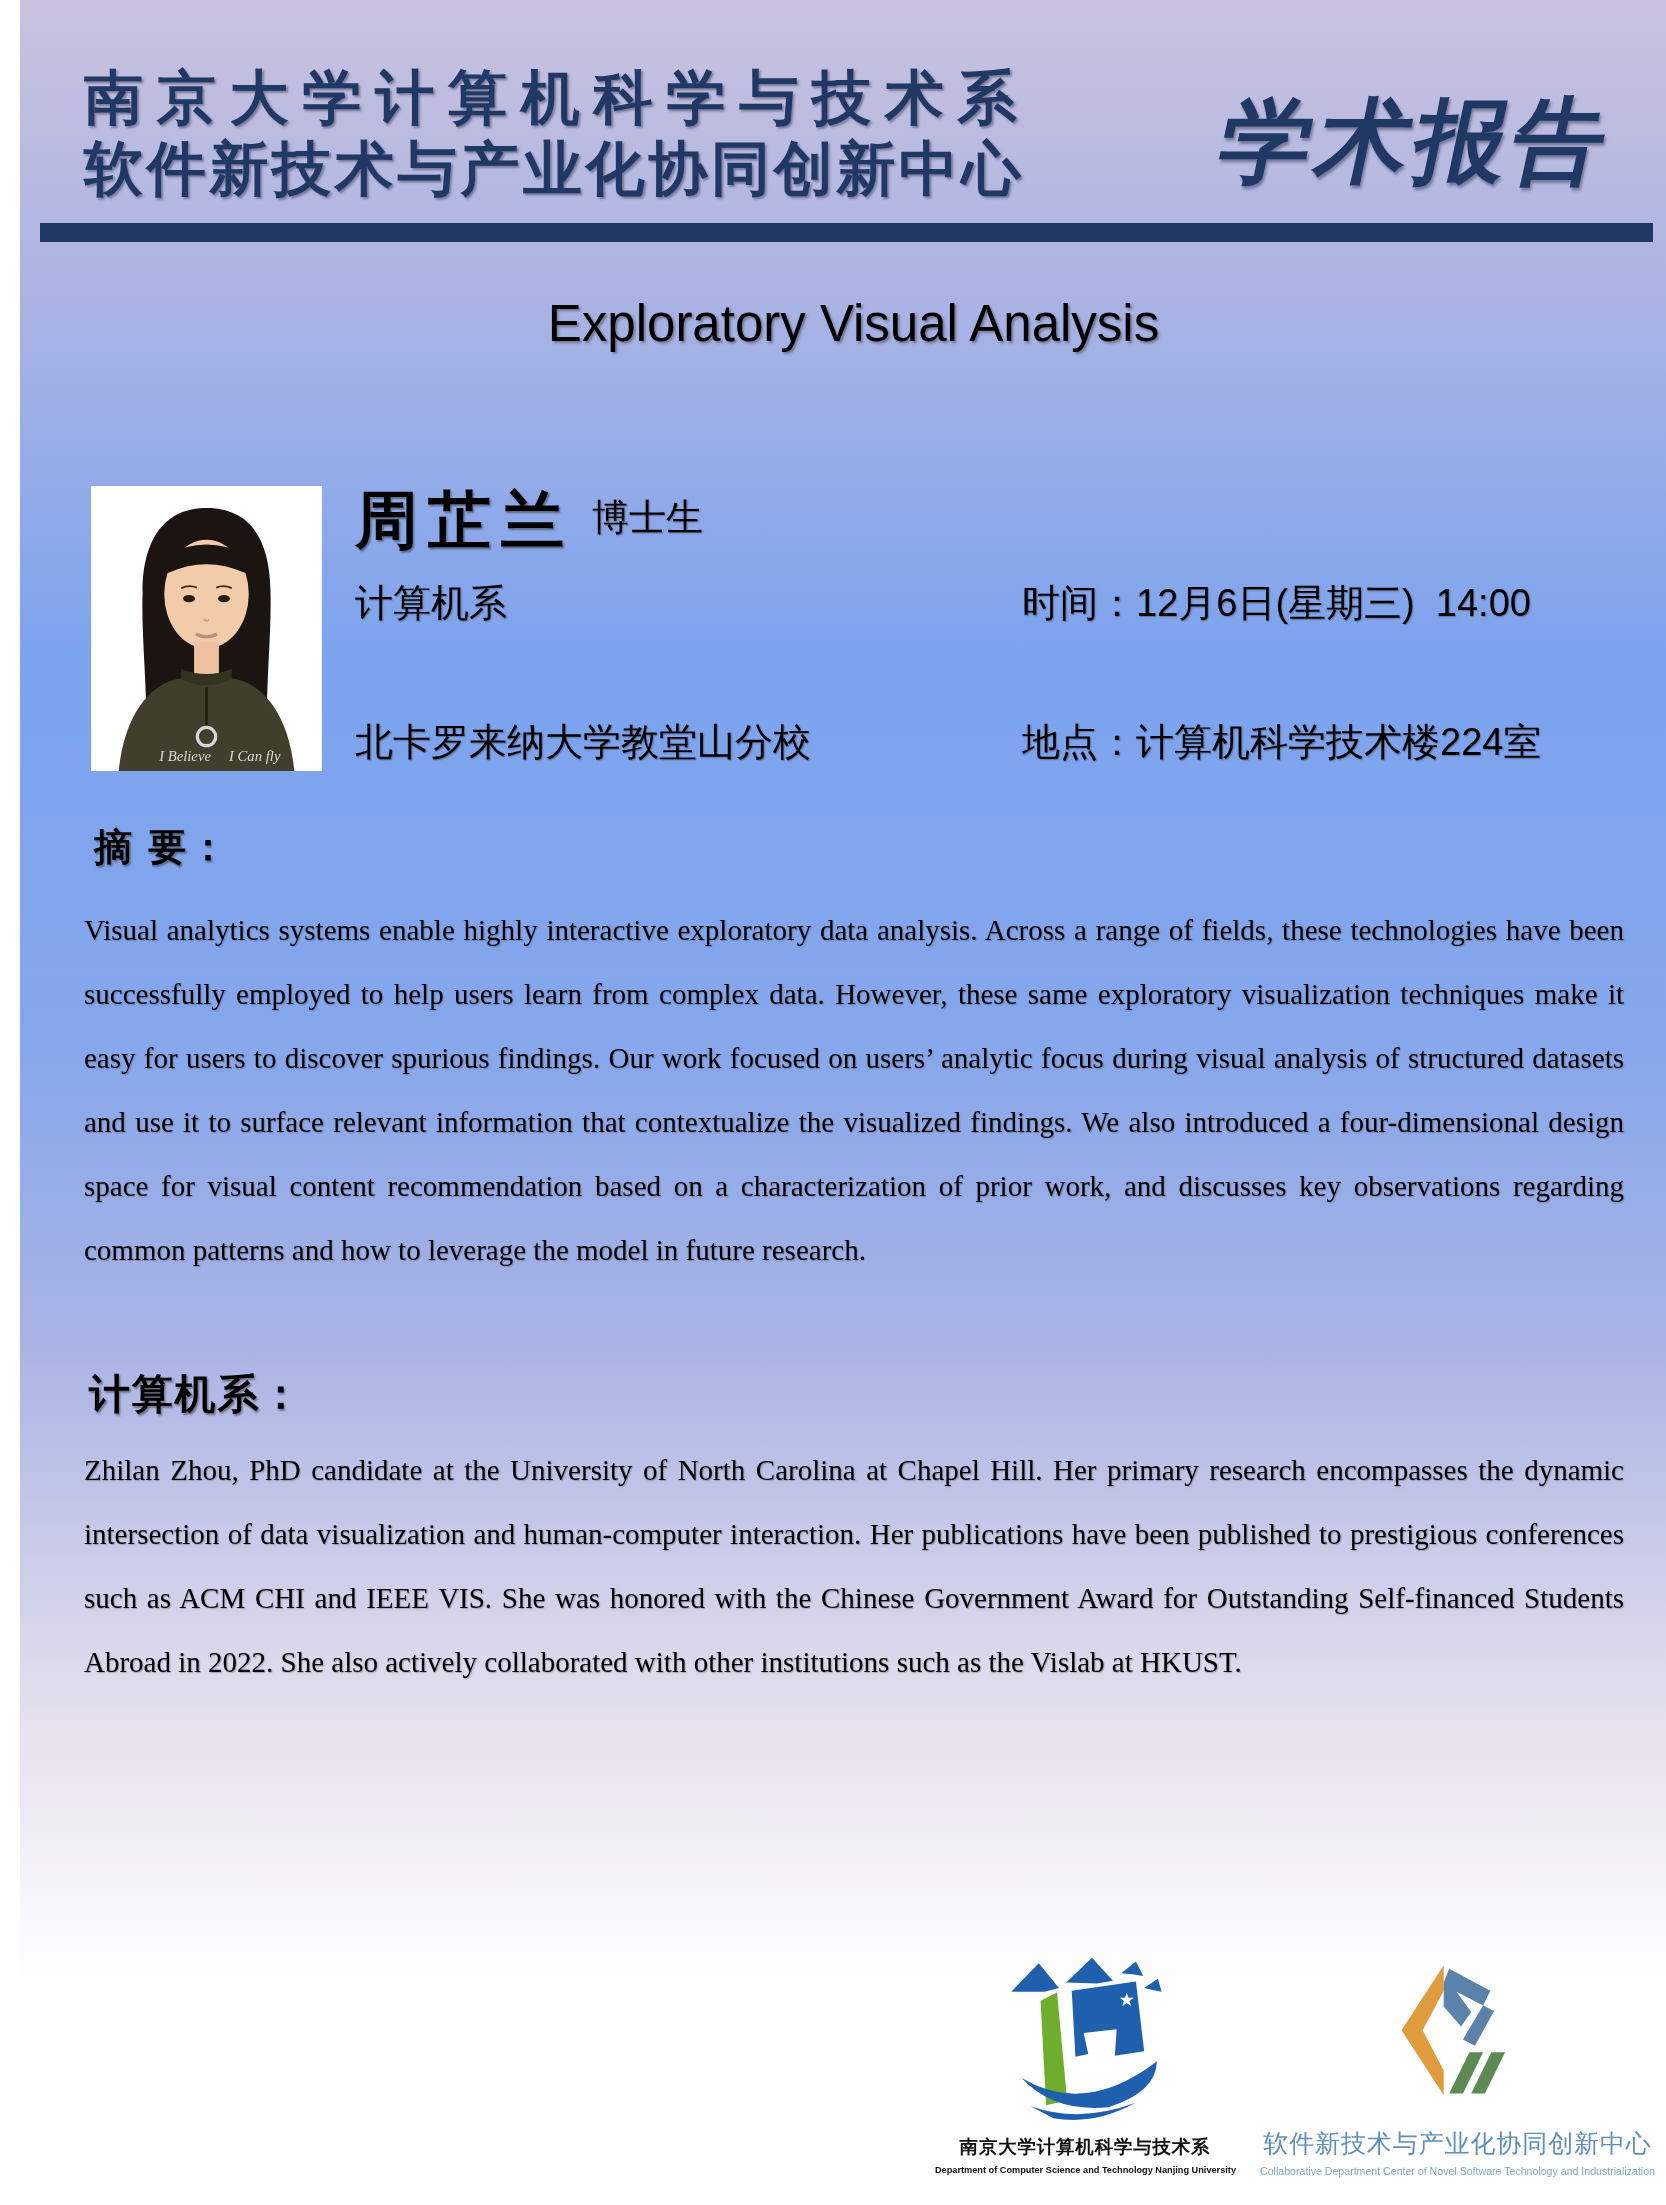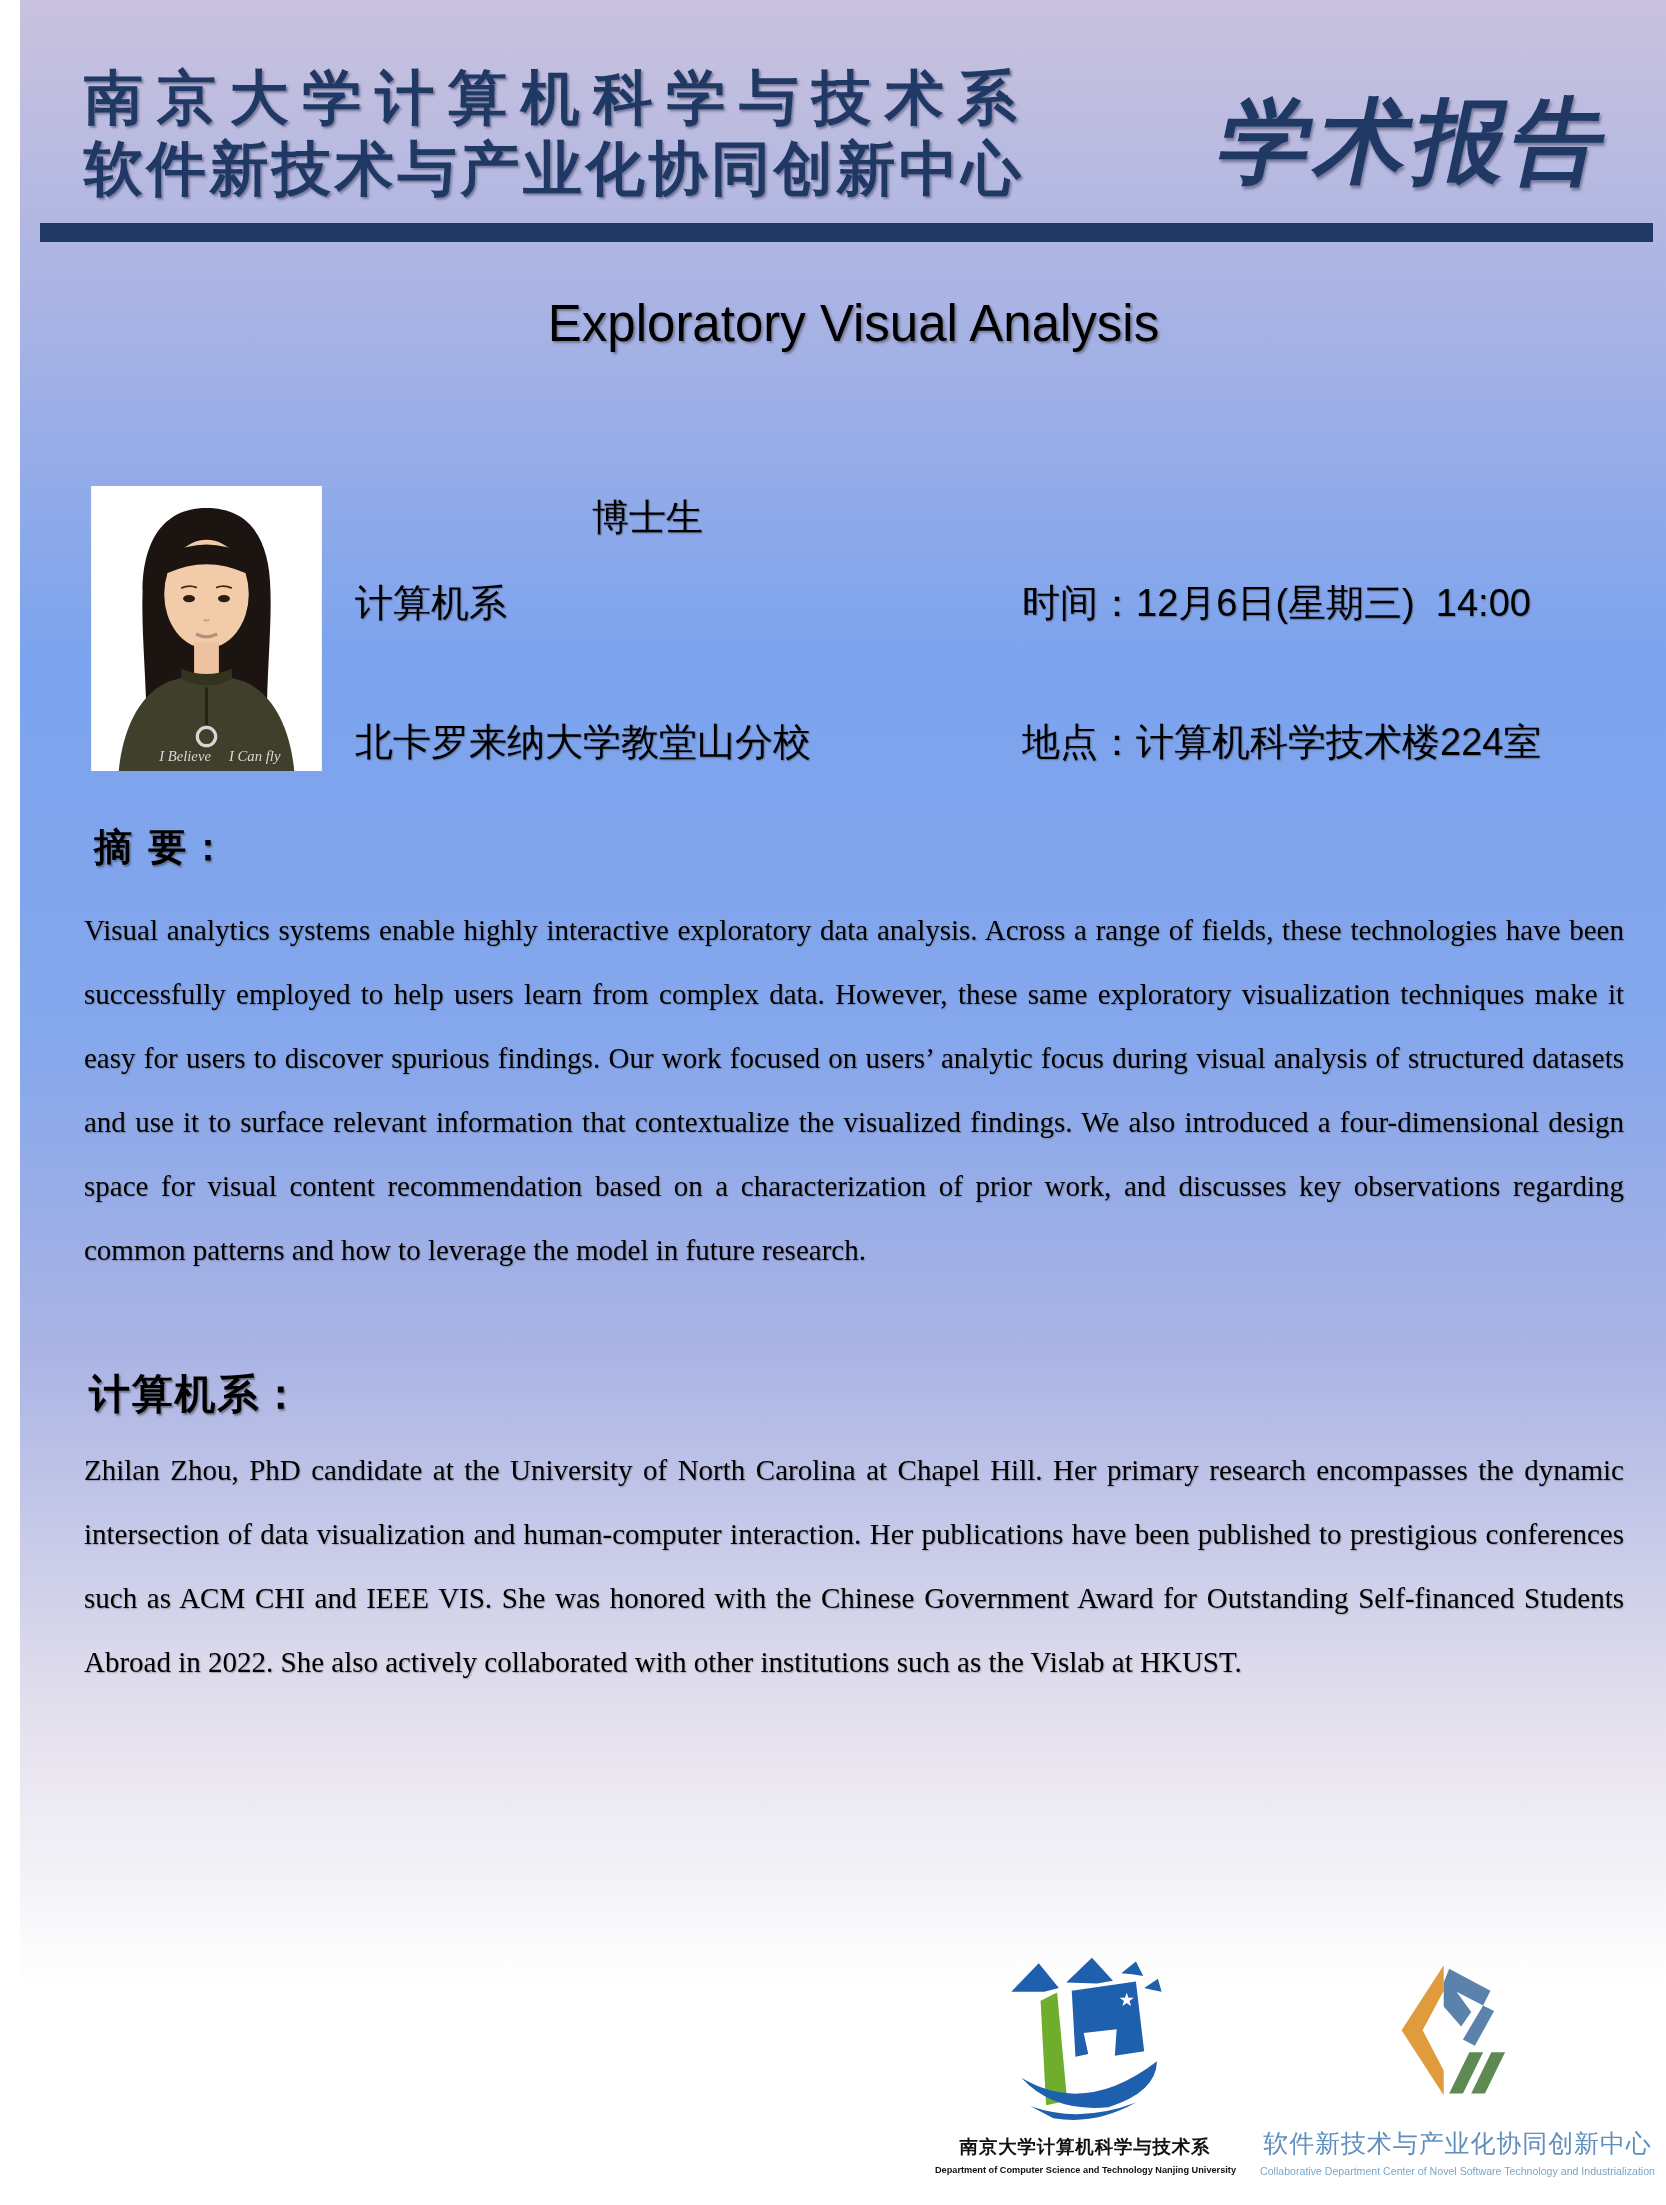--- a/index.html
+++ b/index.html
@@ -160,20 +160,21 @@
       <path d="M60 620 C70 520 110 450 170 425 Q251 398 332 425 C392 450 432 520 442 620 Z" fill="#403f2b"></path>
       <path d="M196 420 Q251 448 306 420 L306 398 Q251 420 196 398 Z" fill="#34331f"></path>
       <line x1="251" y1="438" x2="251" y2="520" stroke="#22210f" stroke-width="6"></line>
       <circle cx="251" cy="545" r="20" fill="none" stroke="#d6d6d6" stroke-width="7"></circle>
 
       <text x="148" y="598" font-size="32" font-style="italic" fill="#d9d9d9" font-family="Liberation Serif, DejaVu Serif, serif">I Believe</text>
       <text x="300" y="598" font-size="32" font-style="italic" fill="#d9d9d9" font-family="Liberation Serif, DejaVu Serif, serif">I Can fly</text>
     </svg>
   </div>
 
+  <div class="abs speaker-name">周芷兰</div>
   <div class="abs speaker-degree">博士生</div>
   <div class="abs info dept">计算机系</div>
   <div class="abs info affil">北卡罗来纳大学教堂山分校</div>
   <div class="abs info time"><span>时间：</span><span>12月6日(星期三)  14:00</span></div>
   <div class="abs info place"><span>地点：</span><span>计算机科学技术楼224室</span></div>
 
   <div class="abs abstract-heading">摘 要：</div>
   <div class="abs abstract-body serif">Visual analytics systems enable highly interactive exploratory data analysis. Across a range of fields, these technologies have been successfully employed to help users learn from complex data. However, these same exploratory visualization techniques make it easy for users to discover spurious findings. Our work focused on users’ analytic focus during visual analysis of structured datasets and use it to surface relevant information that contextualize the visualized findings. We also introduced a four-dimensional design space for visual content recommendation based on a characterization of prior work, and discusses key observations regarding common patterns and how to leverage the model in future research.</div>
 
   <div class="abs bio-heading">计算机系：</div>

